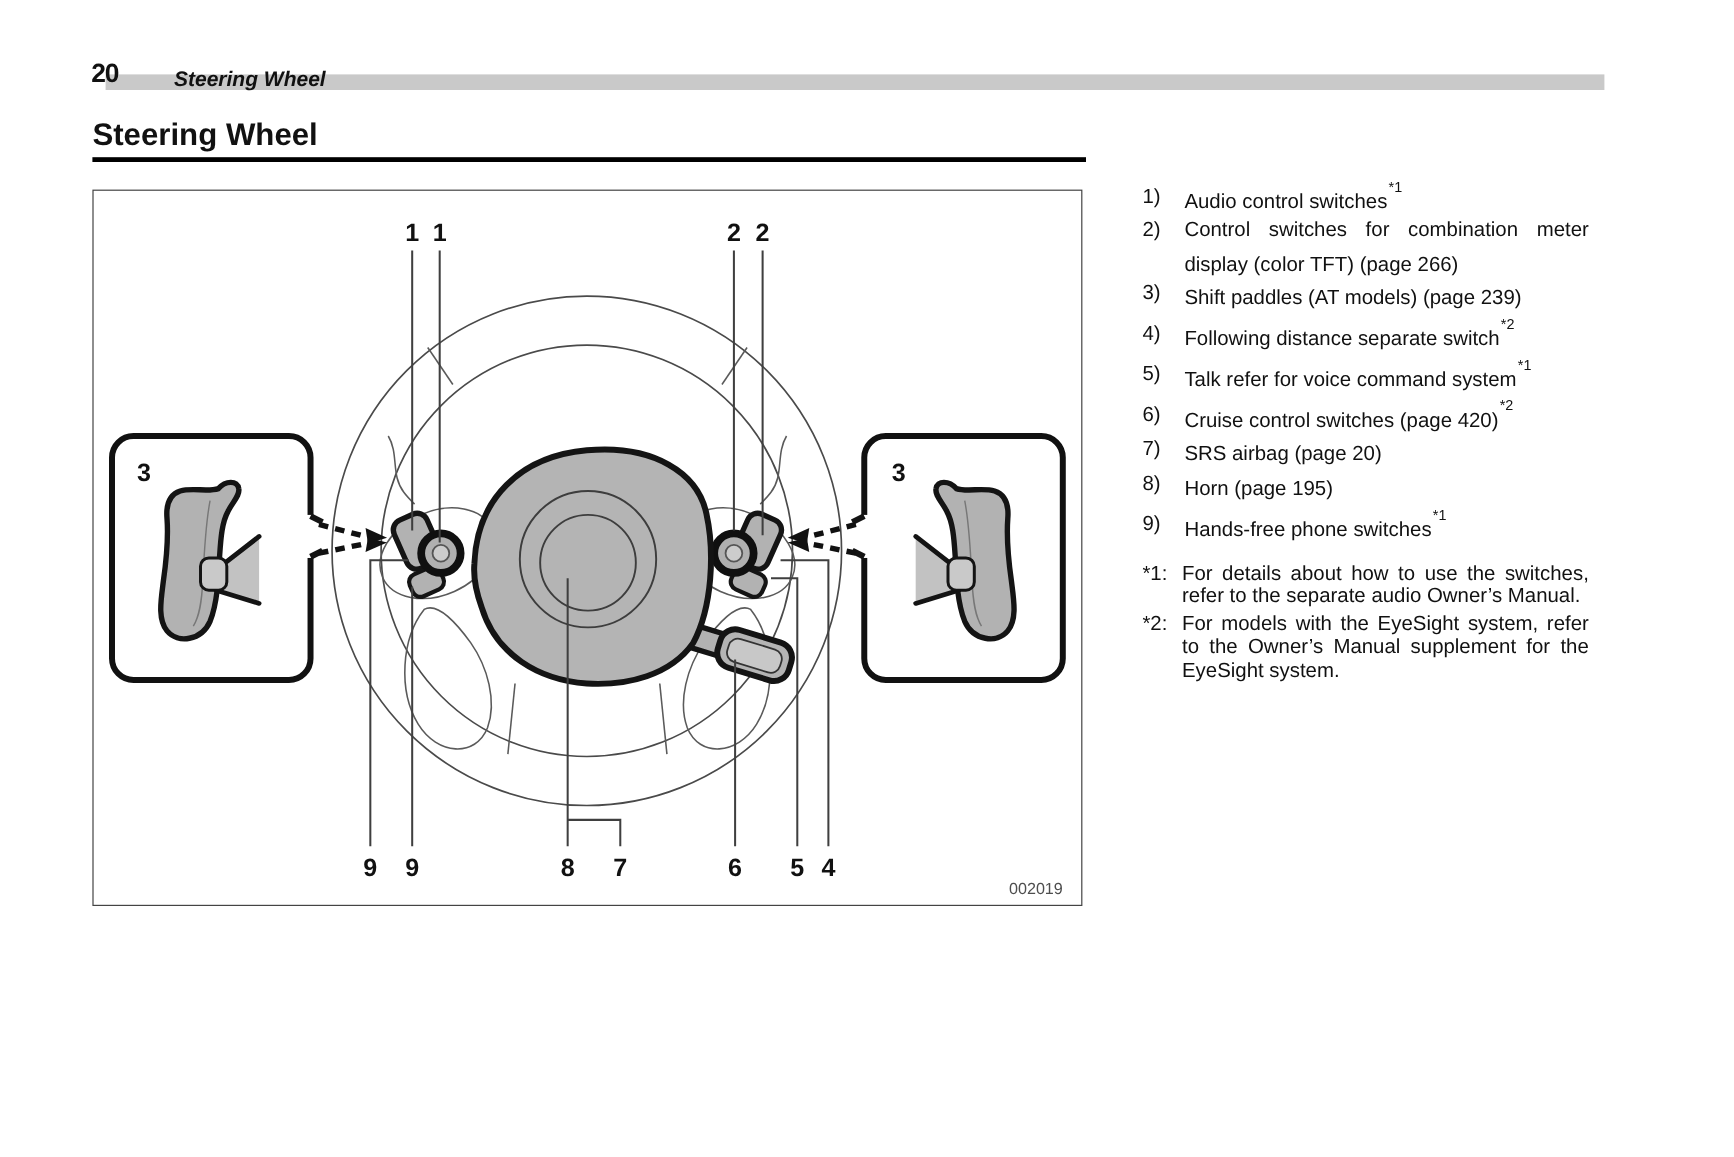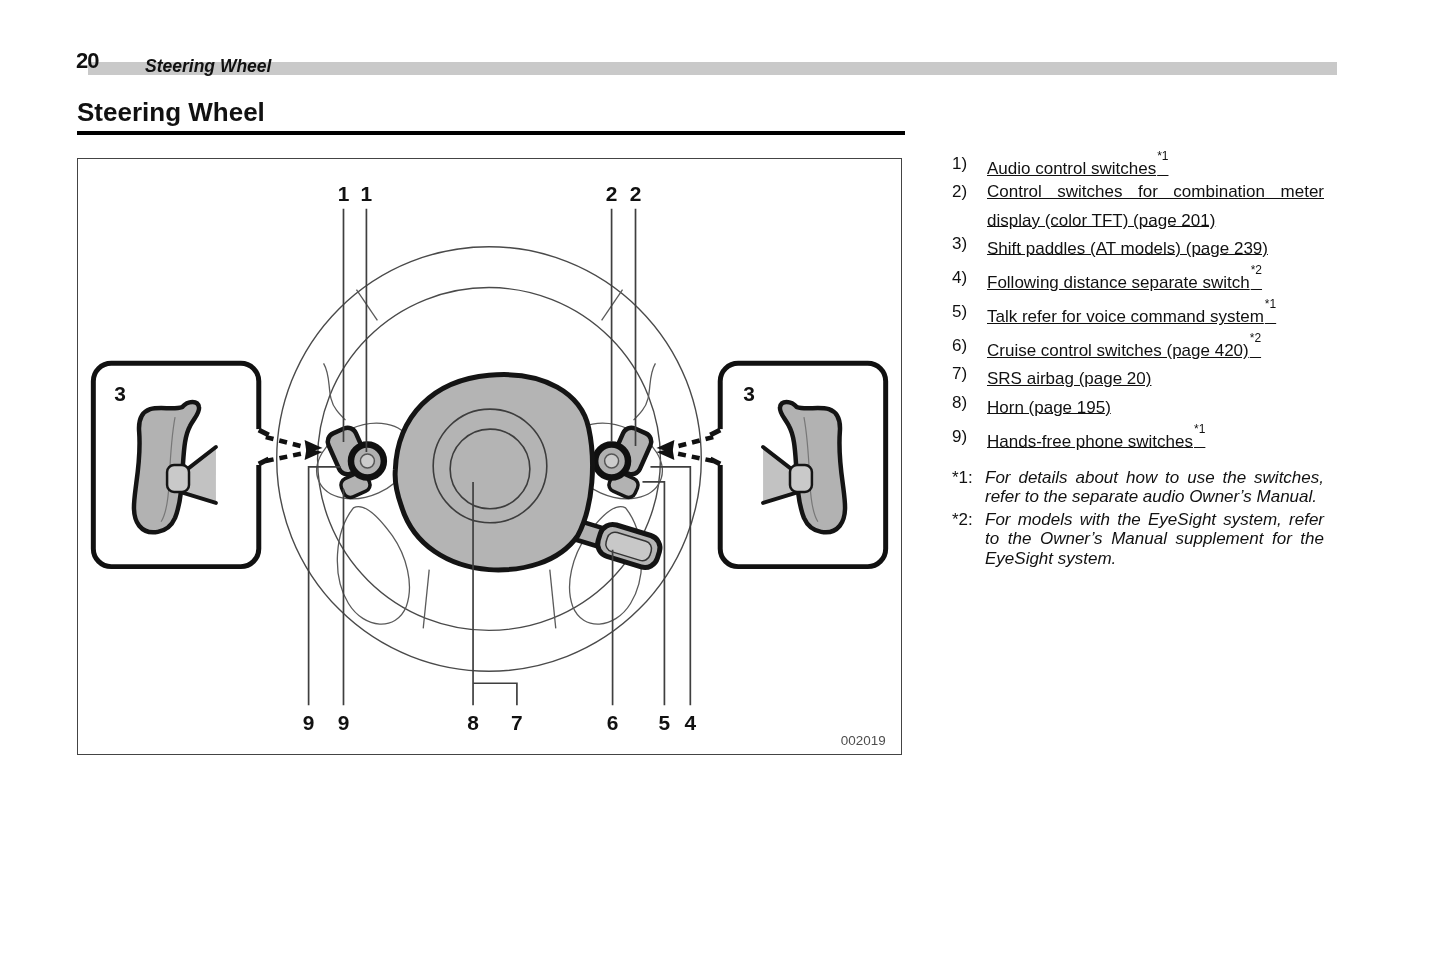--- a/index.html
+++ b/index.html
@@ -38,27 +38,27 @@
   .inner{fill:#c8c8c8;stroke:#333;stroke-width:1.5;}
   .pad{fill:#b4b4b4;stroke:#141414;stroke-width:5;}
   .lead{fill:none;stroke:#3f3f3f;stroke-width:1.7;}
   .numlab{font-family:"Liberation Sans",sans-serif;font-size:21px;font-weight:bold;fill:#111;}
   .figcode{font-family:"Liberation Sans",sans-serif;font-size:13.5px;fill:#4e4e4e;}
   
   .legend{position:absolute;left:952px;top:152px;width:372px;font-size:17px;line-height:23.5px;}
   .item{display:flex;}
   .item.gap{margin-top:6px;}
   .item .num{width:35px;flex:none;}
-  .item .txt{flex:1;text-align:justify;text-decoration:underline;}
+  .item .txt{flex:1;text-align:justify;}
   .sup{font-size:12px;position:relative;top:-7px;margin-left:1px;}
   .footnotes{margin-top:15px;}
   .fn{display:flex;line-height:19.5px;}
   .fn + .fn{margin-top:3px;}
   .fn .marker{width:33px;flex:none;}
-  .fn .txt{flex:1;text-align:justify;font-style:italic;}
+  .fn .txt{flex:1;text-align:justify;}
 </style>
 </head>
 <body>
 
 <div class="head-bar"></div>
 <div class="page-num">20</div>
 <div class="run-title">Steering Wheel</div>
 
 <div class="sec-title">Steering Wheel</div>
 <div class="sec-rule"></div>
@@ -142,21 +142,21 @@
 </svg>
 </div>
 
 <div class="legend">
   <div class="item">
     <span class="num">1)</span>
     <span class="txt"><span>Audio control switches</span><sup class="sup">*1</sup></span>
   </div>
   <div class="item">
     <span class="num">2)</span>
-    <span class="txt"><span>Control switches for combination meter display (color TFT) (page 201)</span><sup class="sup"></sup></span>
+    <span class="txt"><span>Control switches for combination meter display (color TFT) (page 266)</span><sup class="sup"></sup></span>
   </div>
   <div class="item">
     <span class="num">3)</span>
     <span class="txt"><span>Shift paddles (AT models) (page 239)</span><sup class="sup"></sup></span>
   </div>
   <div class="item gap">
     <span class="num">4)</span>
     <span class="txt"><span>Following distance separate switch</span><sup class="sup">*2</sup></span>
   </div>
   <div class="item gap">

